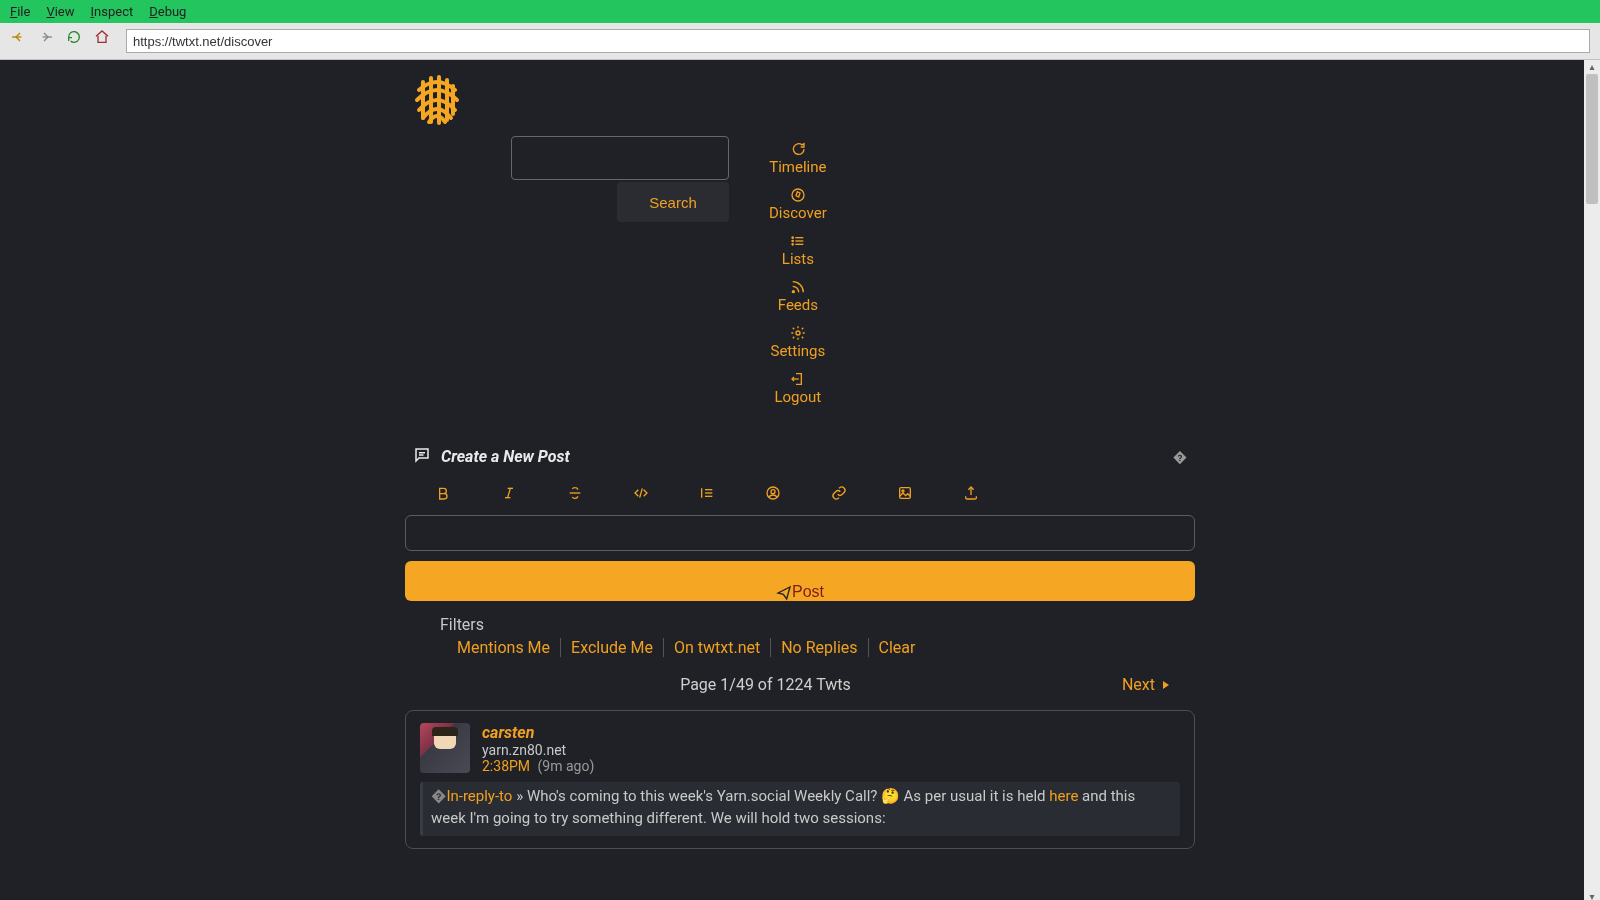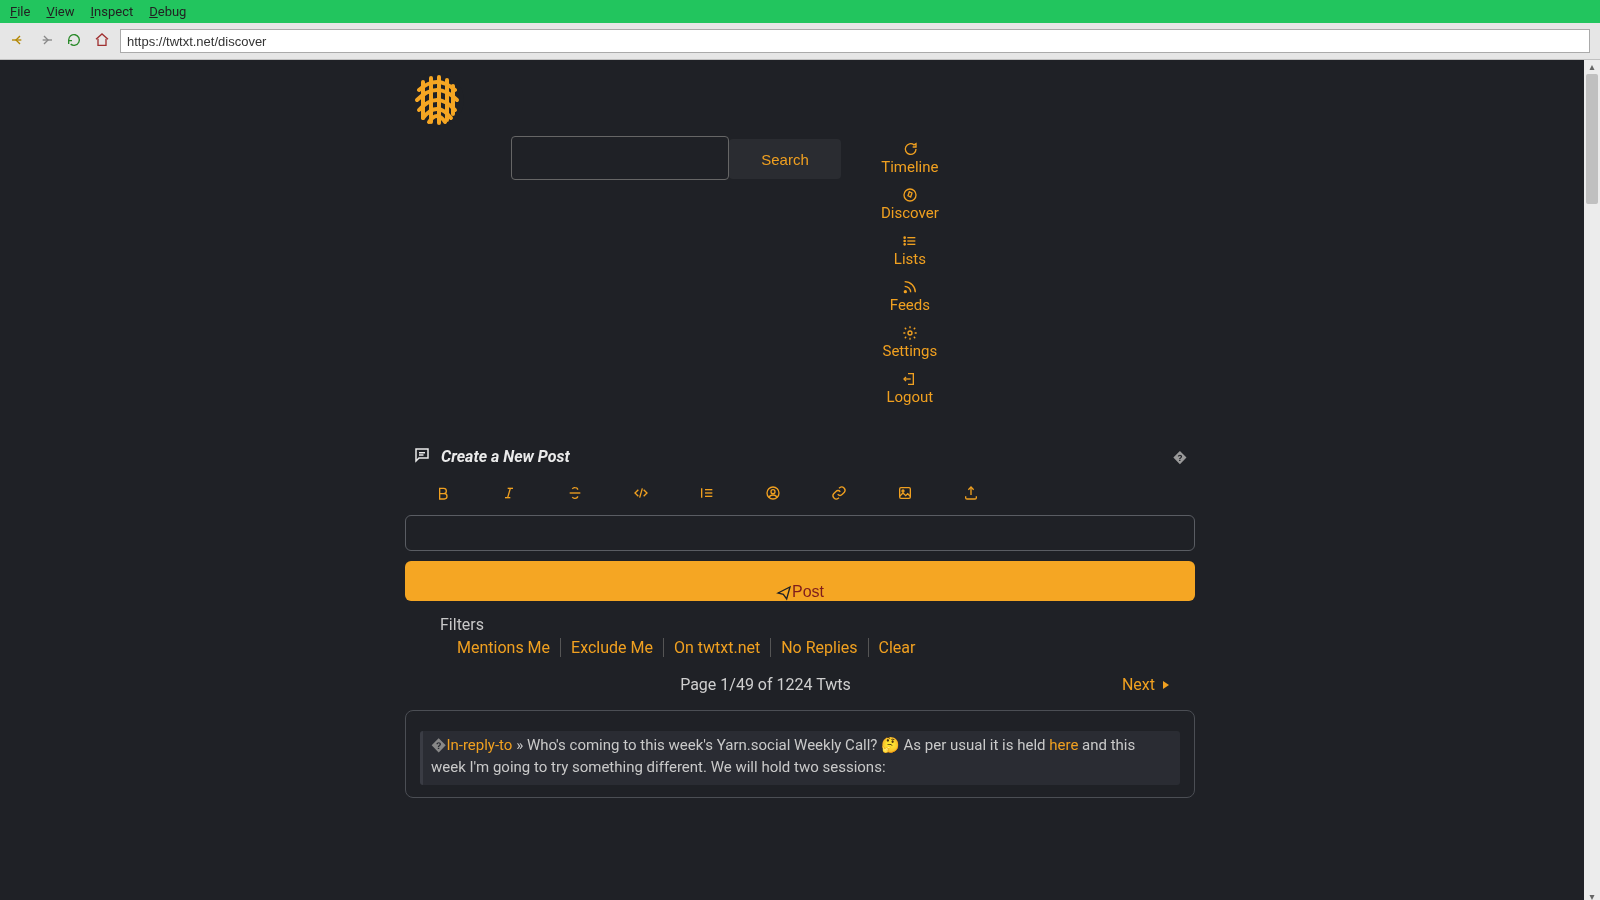--- a/index.html
+++ b/index.html
@@ -17,22 +17,22 @@
   display: flex;
   gap: 16px;
   padding: 4px 10px;
   font-size: 13px;
   color: #222;
 }
 .menu-bar span { cursor: default; }
 .menu-bar span u { text-decoration: underline; }
 .toolbar {
   display: flex;
-  align-items: center;
-  gap: 10px;
+  align-items: flex-start;
+  gap: 16px;
   padding: 6px 10px;
   background: #e6e6e6;
 }
 .toolbar .nav-icons { display: flex; gap: 12px; align-items: center; }
 .toolbar svg { width: 16px; height: 16px; }
 .url-bar {
   flex: 1;
   height: 24px;
   background: #fff;
   border: 1px solid #aaa;
@@ -65,22 +65,22 @@
   background: #1f2126;
   display: flex; align-items: center; justify-content: center;
 }
 .nav-block {
   display: flex;
   align-items: flex-start;
   gap: 0;
 }
 .search-block {
   display: flex;
-  flex-direction: row;
-  align-items: center;
+  flex-direction: column;
+  align-items: flex-end;
   margin-left: 106px;
 }
 .search-input {
   width: 218px;
   height: 44px;
   background: #1f2126;
   border: 1px solid #666;
   border-radius: 4px;
   color: #ddd;
   padding: 0 10px;
@@ -509,20 +509,31 @@
         <span class="page-info">Page 1/49 of 1224 Twts</span>
         <span class="next">
           <span>Next</span>
           <svg viewBox="0 0 10 10">
               <path d="M2 1l6 4-6 4z"></path>
             </svg>
         </span>
       </div>
 
       <div class="post-card">
+        <div class="post-head">
+          <div class="avatar"></div>
+          <div class="post-meta">
+            <div class="author">carsten</div>
+            <div class="domain">yarn.zn80.net</div>
+            <div class="time-row">
+              <span class="time">2:38PM</span>
+              <span class="ago">(9m ago)</span>
+            </div>
+          </div>
+        </div>
         <div class="post-body">
           <span class="glyph">�</span><a>In-reply-to</a><span> » </span><span>Who's coming to this week's Yarn.social Weekly Call? 🤔 As per usual it is held </span><a>here</a><span> and this week I'm going to try something different. We will hold two sessions:</span>
         </div>
       </div>
 
     </div>
   </div>
   <div class="scrollbar-sim">
     <div class="arrow up">▴</div>
     <div class="thumb"></div>

